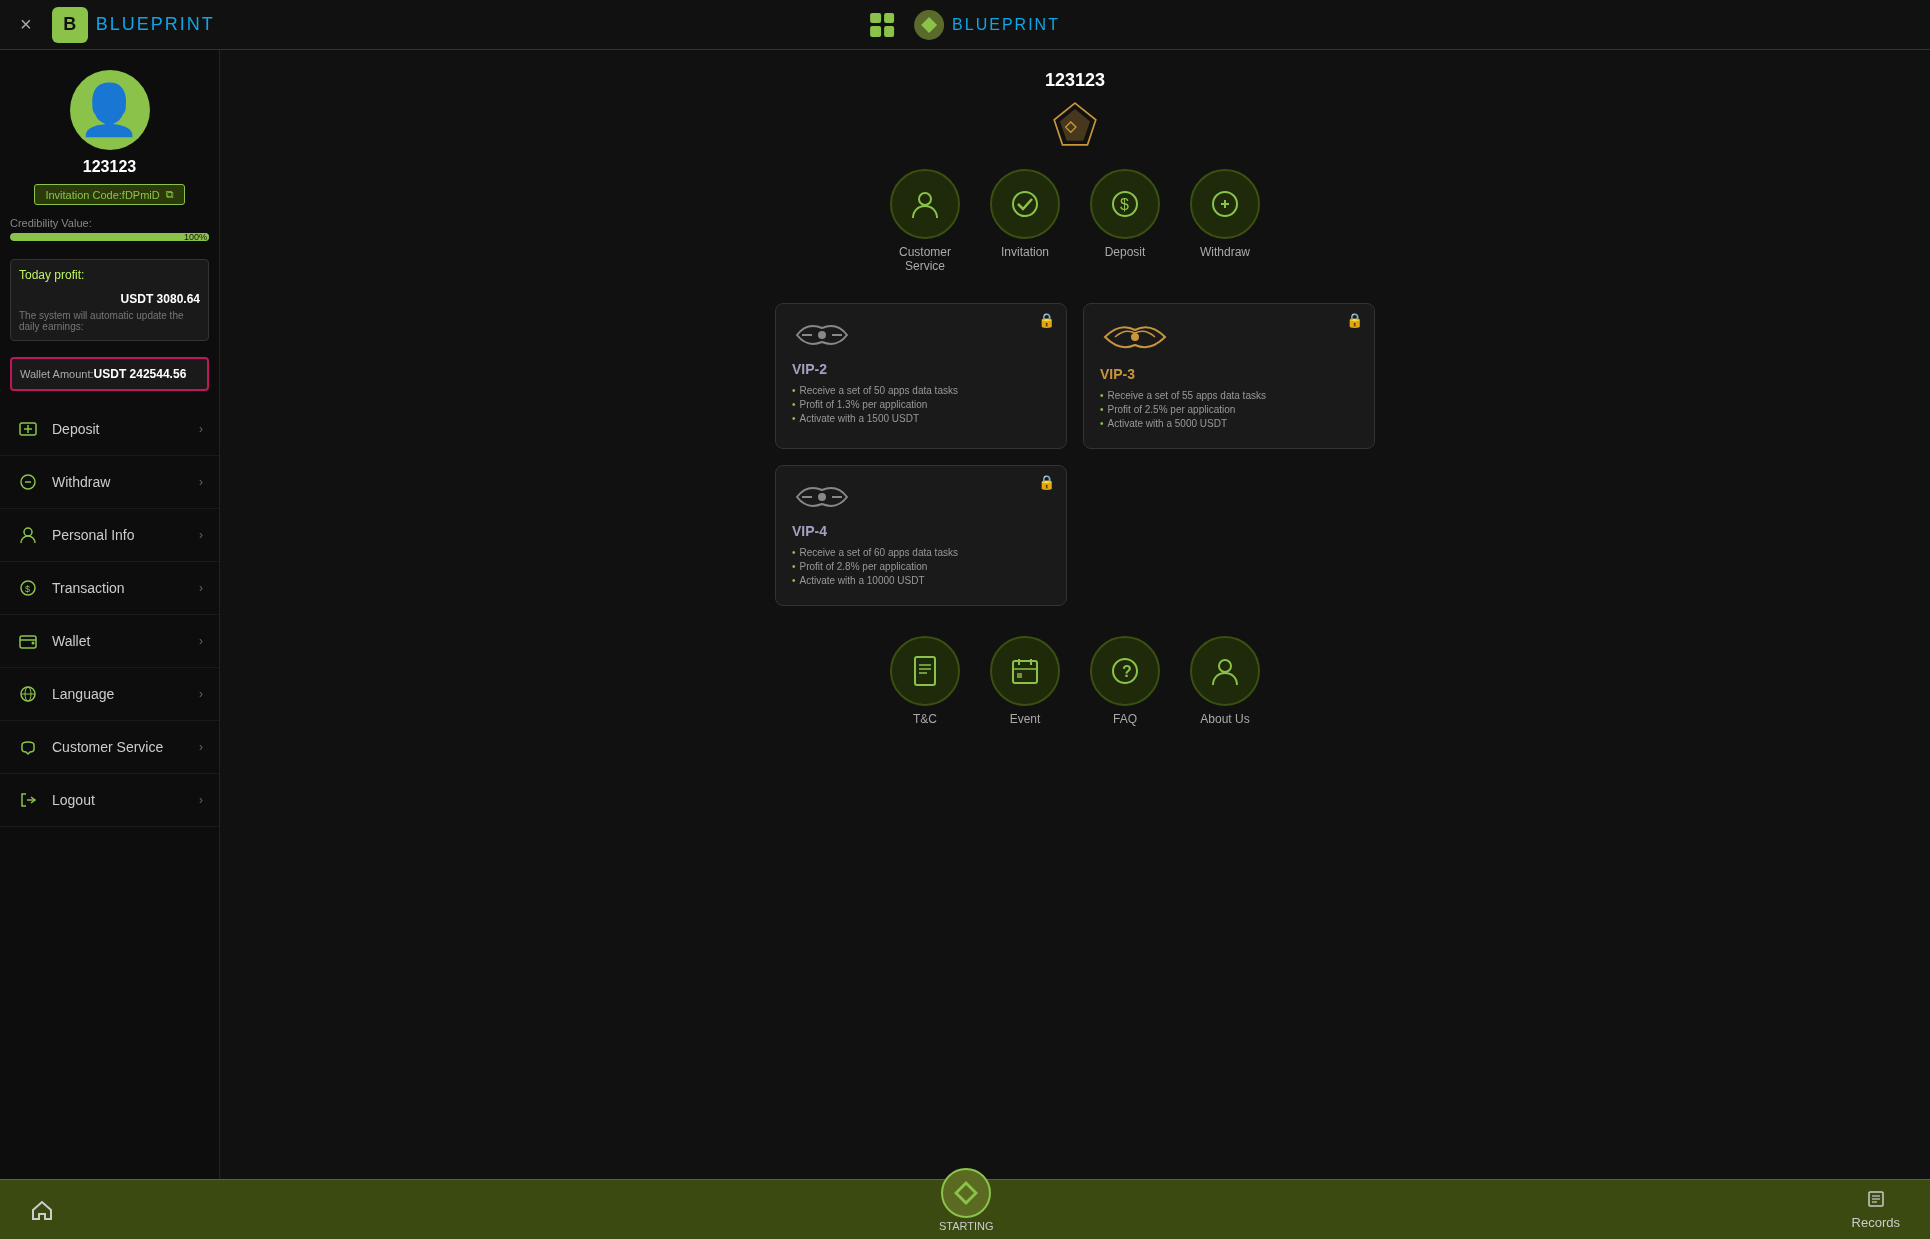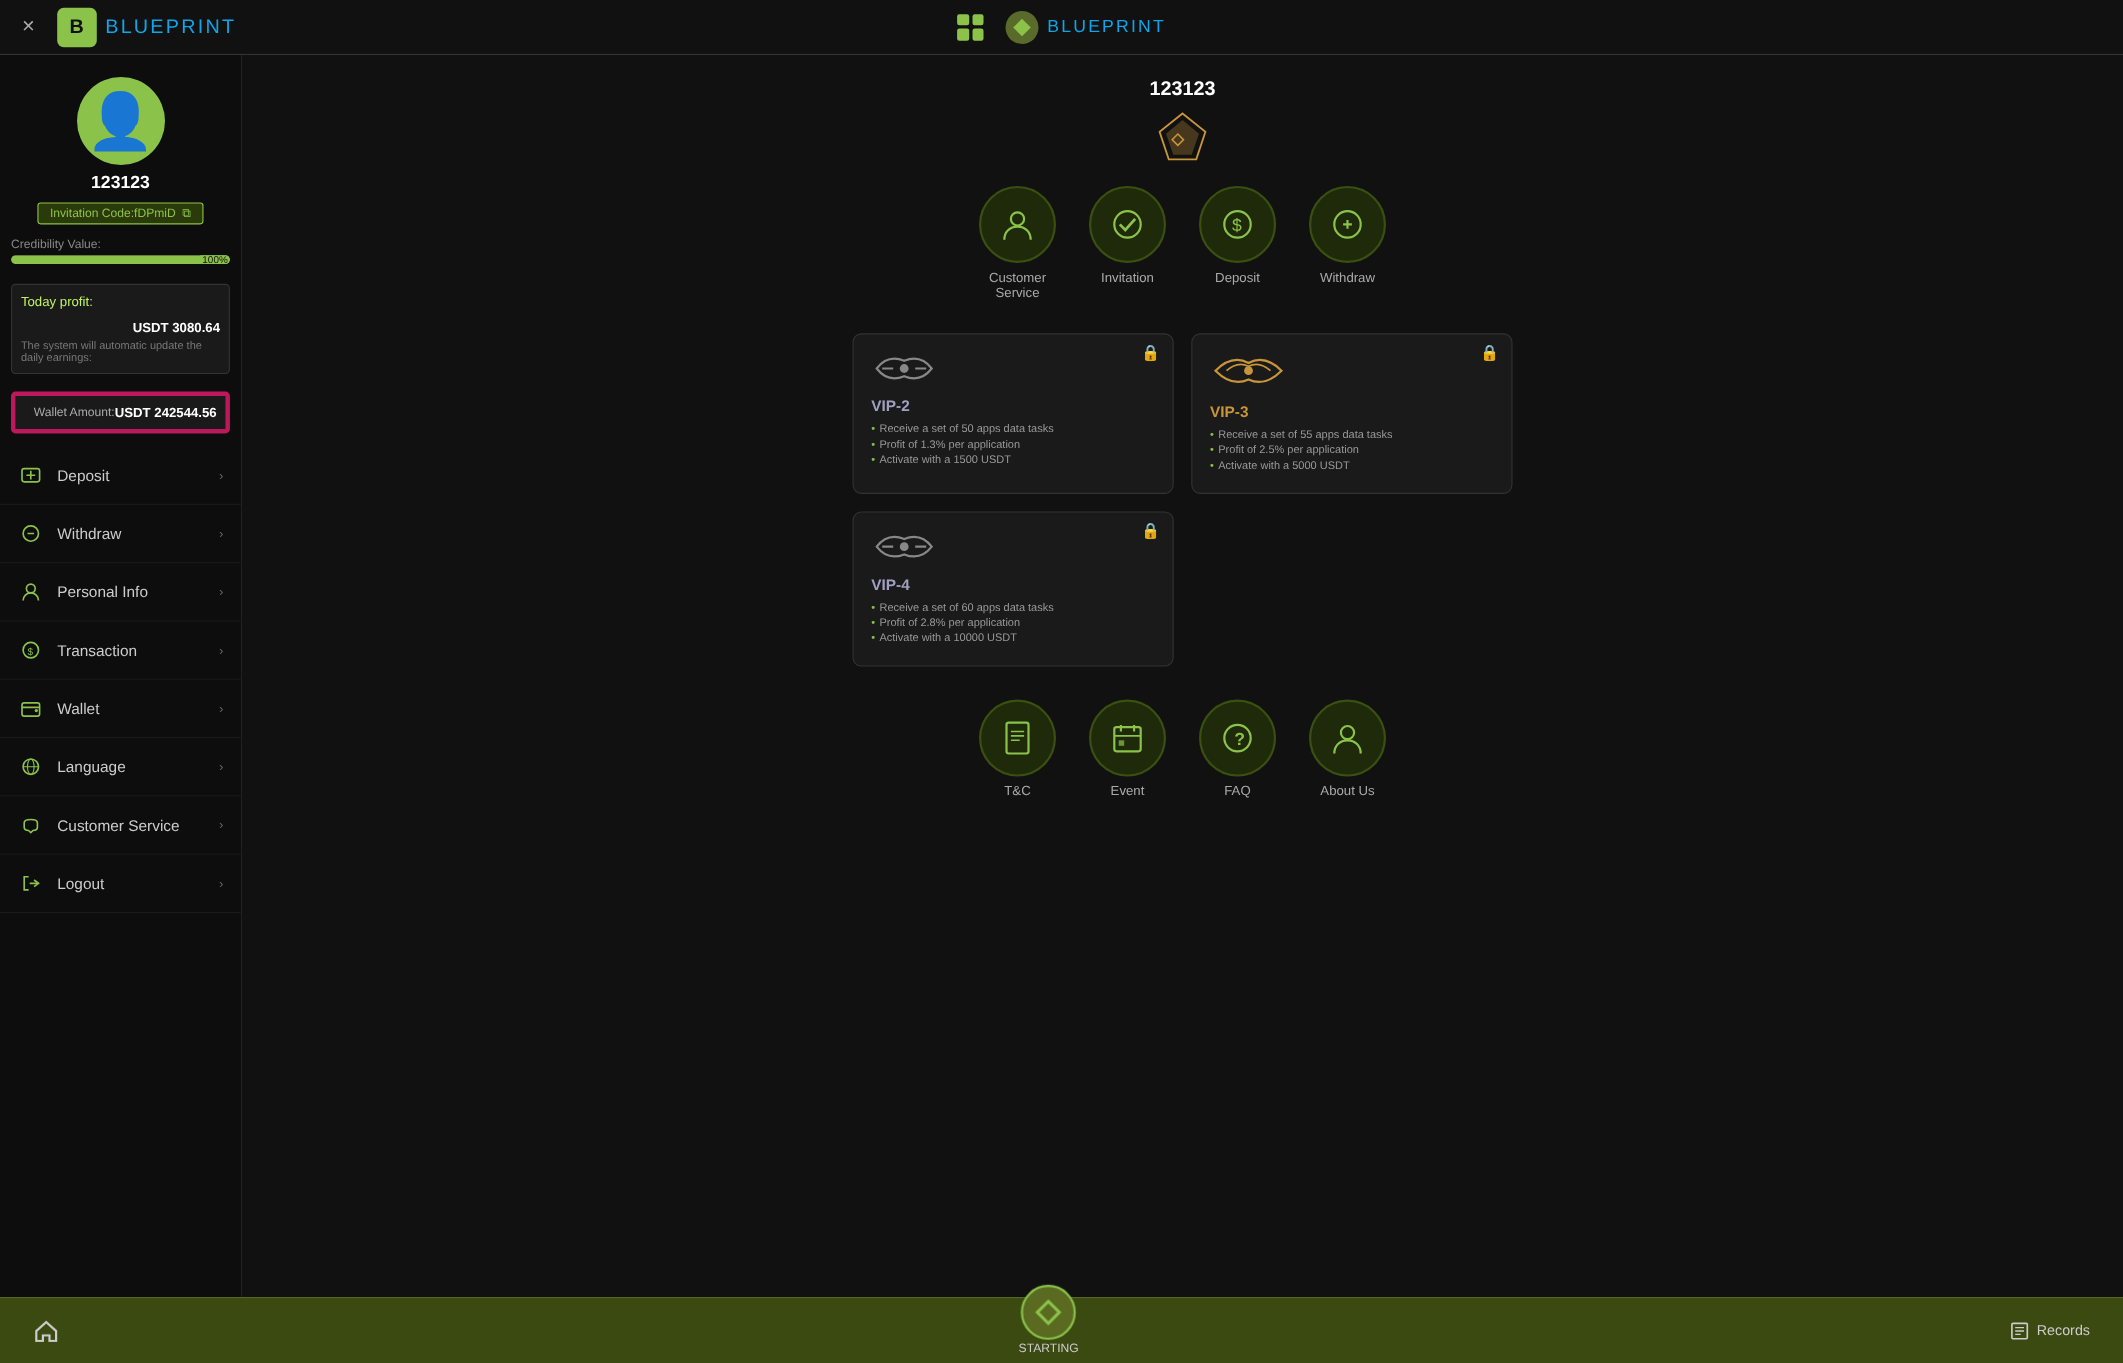--- a/index.html
+++ b/index.html
@@ -193,25 +193,25 @@
       font-size: 10px;
       margin-top: 4px;
     }
     .wallet-box {
       width: 100%;
       padding: 0 10px;
       margin-bottom: 12px;
     }
     .wallet-inner {
       background: #1a1a1a;
-      border: 4px solid #be185d;
+      border: 2px solid #be185d;
       padding: 8px;
       border-radius: 4px;
       display: flex;
-      justify-content: flex-end;
+      justify-content: flex-start;
       align-items: center;
     }
     .wallet-label { color: #aaa; font-size: 11px; }
     .wallet-value { color: #fff; font-weight: bold; font-size: 12px; }
 
     
     .sidebar-menu {
       width: 100%;
     }
     .sidebar-item {
@@ -417,20 +417,21 @@
       color: #ccc;
       margin-top: 2px;
     }
     .bottom-bar-records {
       color: #ccc;
       font-size: 13px;
       cursor: pointer;
       display: flex;
       align-items: center;
       gap: 6px;
+      flex-direction: column;
     }
 
     
     .diamond-badge {
       width: 50px;
       height: 50px;
     }
   </style>
 </head>
 <body>

